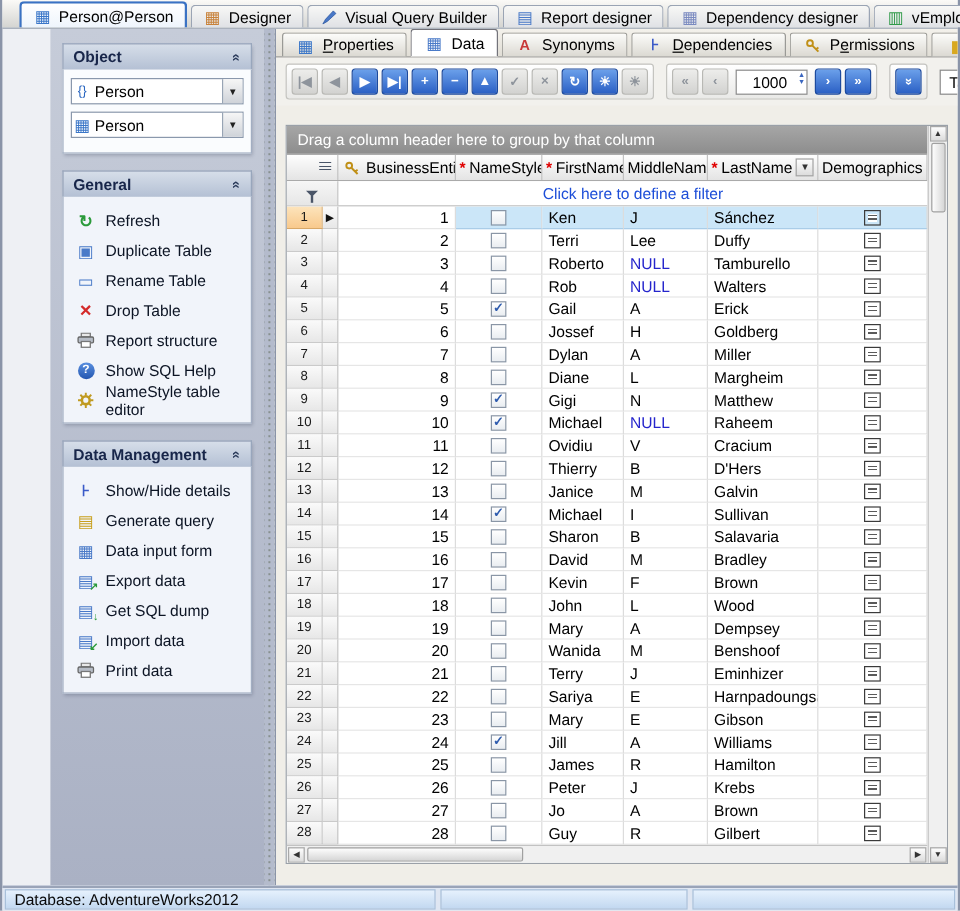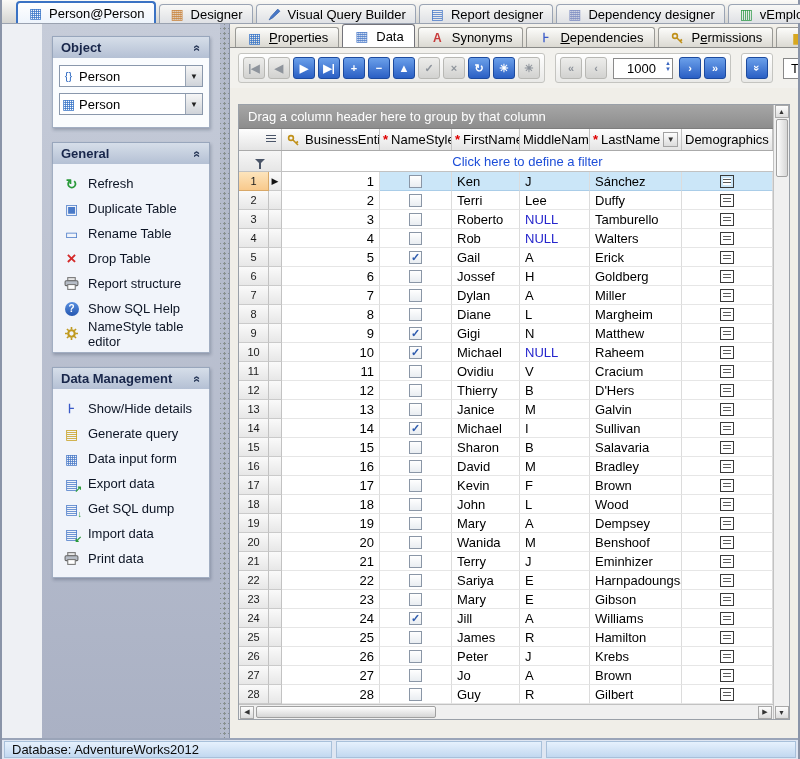--- a/index.html
+++ b/index.html
@@ -858,18 +858,18 @@
         <div class="psec" style="width:152px;">Records fetched: 1000/19972</div>
         <div class="psec" style="width:82px;"></div>
         <div class="psec" style="width:92px;"></div>
         <div class="psec" style="flex:1;">LIMIT 1000 OFFSET 0</div>
       </div>
 
     </div>
   </div>
 
   <div class="statusbar">
-    <div class="ssec" style="width:328px;">Database: AdventureWorks2012</div>
+    <div class="ssec" style="width:359px;">Database: AdventureWorks2012</div>
     <div class="ssec" style="width:206px;"></div>
     <div class="ssec" style="flex:1;"></div>
   </div>
 
 </div>
 
 </body></html>

